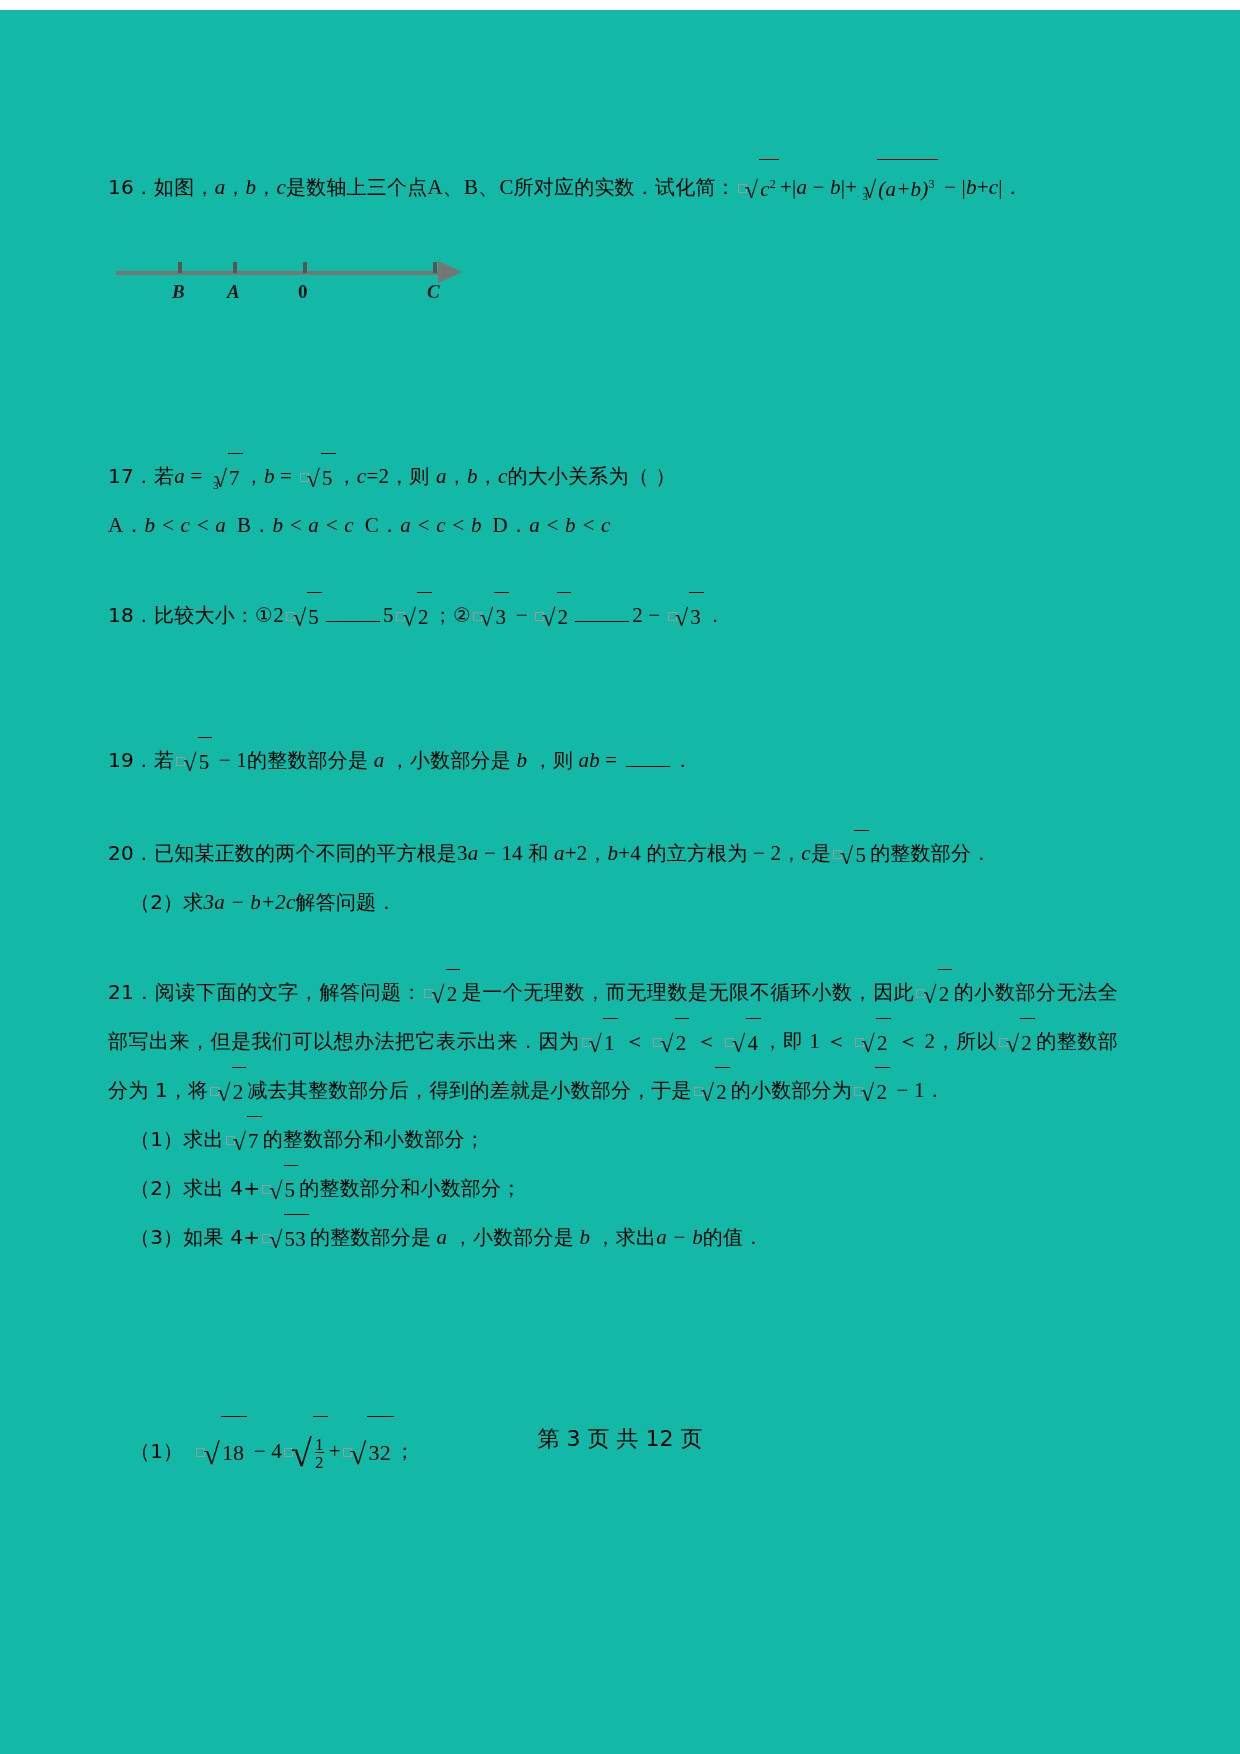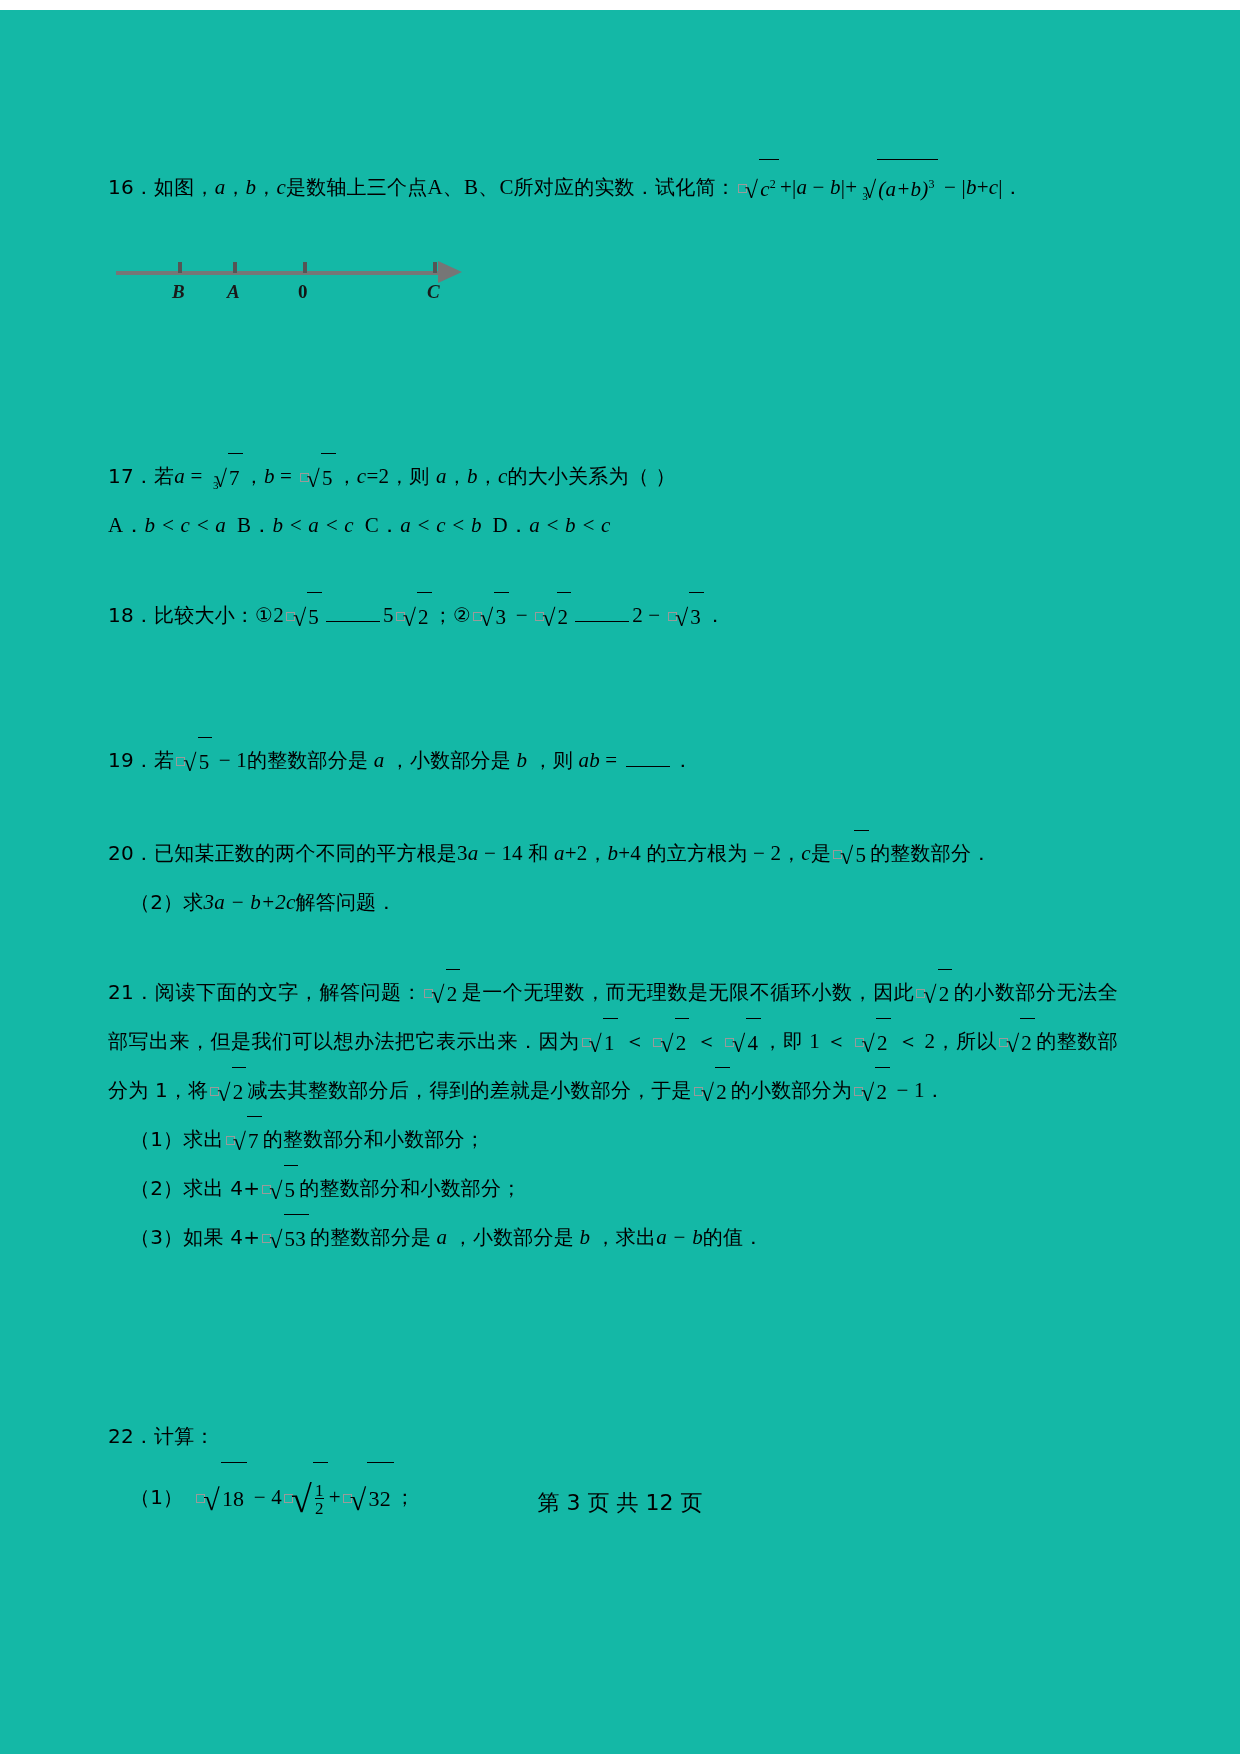--- a/index.html
+++ b/index.html
@@ -150,21 +150,21 @@
     font-size: 19px;
     font-weight: 600;
     color: #1a1a1a;
   }
   .plabel.zero { font-style: normal; font-weight: 700; color: #141414; }
 
   
   .footer {
     position: absolute;
     left: 0;
-    top: 1478px;
+    top: 1414px;
     width: 1240px;
     text-align: center;
     font-size: 22px;
     font-family: "DejaVu Sans", "Liberation Sans", sans-serif;
     color: #000;
   }
 </style>
 </head>
 <body>
 
@@ -232,23 +232,20 @@
     </div>
     <div class="q sub">
       <span class="cjk">（2）</span><span class="cjk">求出 4+</span><span class="rad"><span class="idx empty"></span><span class="sign">√</span><span class="body">5</span></span><span class="cjk">的整数部分和小数部分；</span>
     </div>
     <div class="q sub">
       <span class="cjk">（3）</span><span class="cjk">如果 4+</span><span class="rad"><span class="idx empty"></span><span class="sign">√</span><span class="body">53</span></span><span class="cjk">的整数部分是</span><i class="v"> a </i><span class="cjk">，小数部分是</span><i class="v"> b </i><span class="cjk">，求出</span><i class="v">a − b</i><span class="cjk">的值．</span>
     </div>
 
     <div class="gap-xl"></div>
 
-    <div class="q q-block">
-      <span class="cjk"><span>22</span><span>．计算：</span></span>
-    </div>
 
     <div class="q sub" style="line-height:70px">
       <span class="cjk">（1）</span>&nbsp;
       <span class="rad big"><span class="idx empty"></span><span class="sign">√</span><span class="body">18</span></span><span style="font-family:'Liberation Serif',serif"> − 4</span><span class="rad big"><span class="idx empty"></span><span class="sign" style="font-size:38px;top:5px">√</span><span class="body"><span class="frac"><span class="numr">1</span><br><span class="den">2</span></span></span></span><span style="font-family:'Liberation Serif',serif">+</span><span class="rad big"><span class="idx empty"></span><span class="sign">√</span><span class="body">32</span></span><span class="cjk">；</span>
     </div>
 
   </div>
 
   <div class="footer">第 3 页 共 12 页</div>
 </div>

